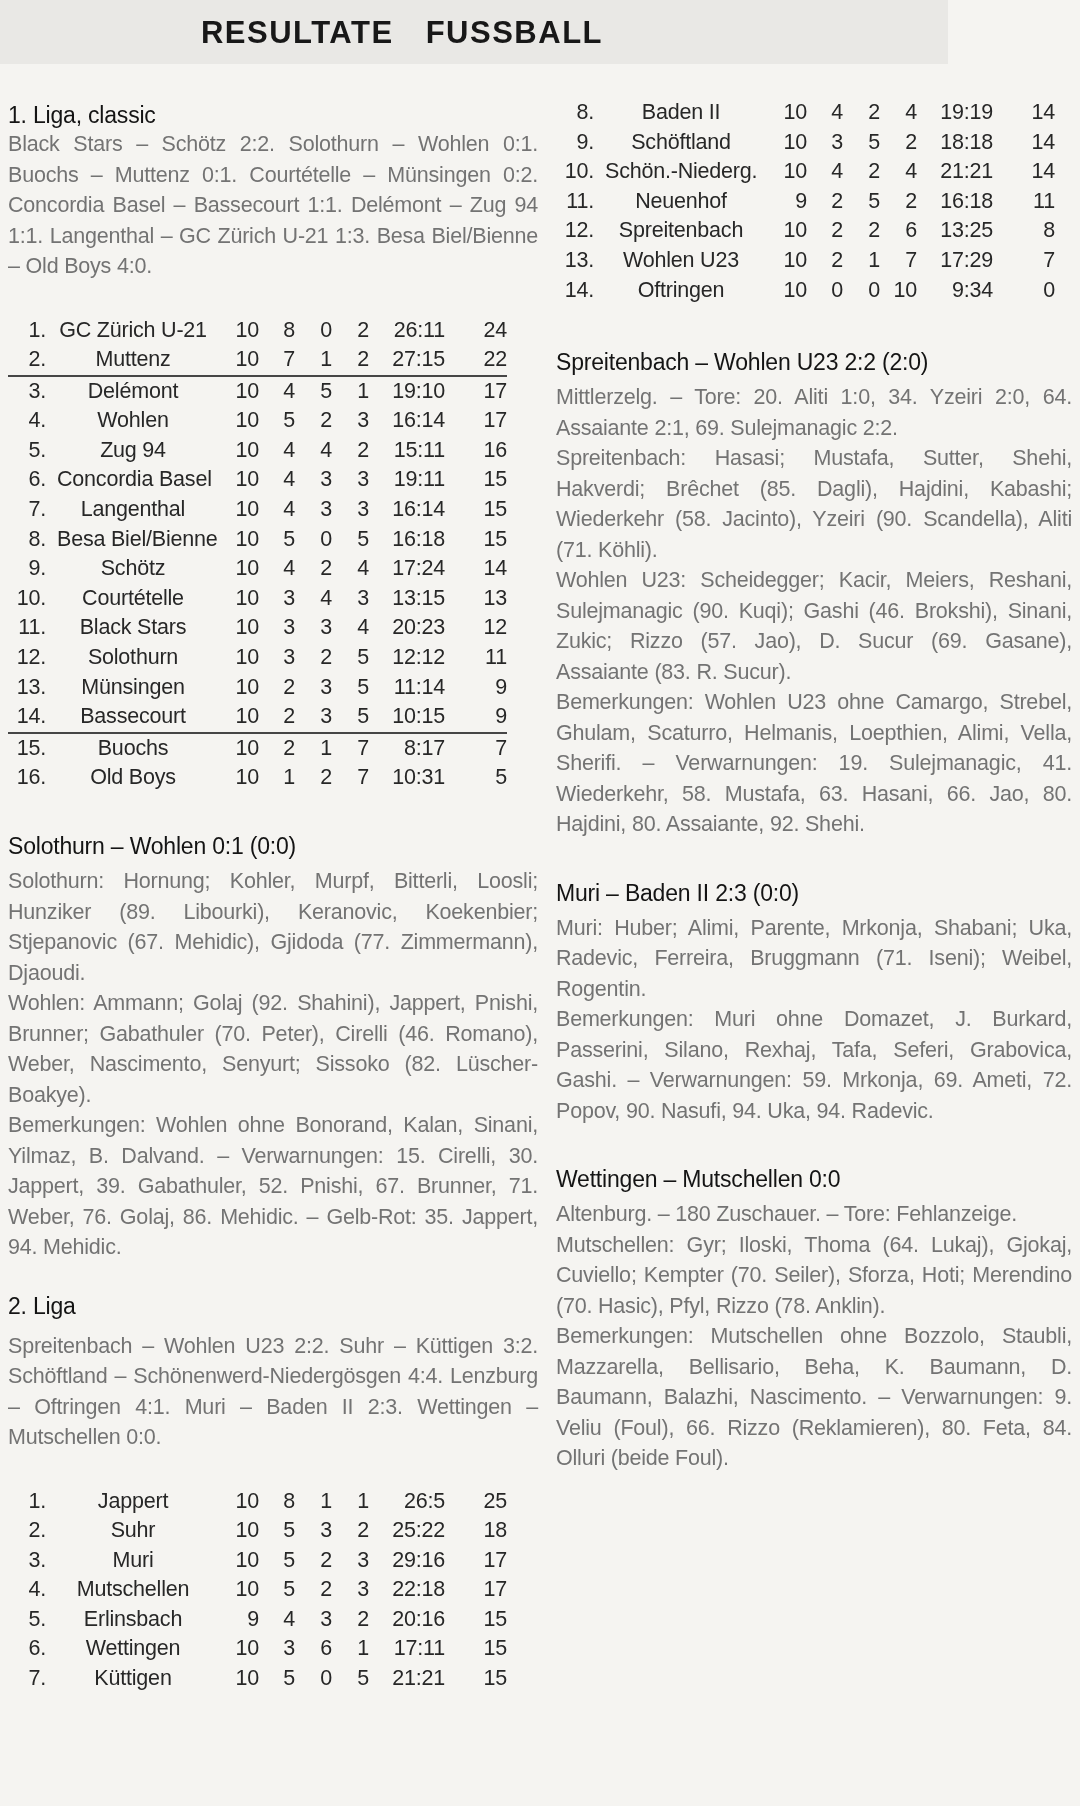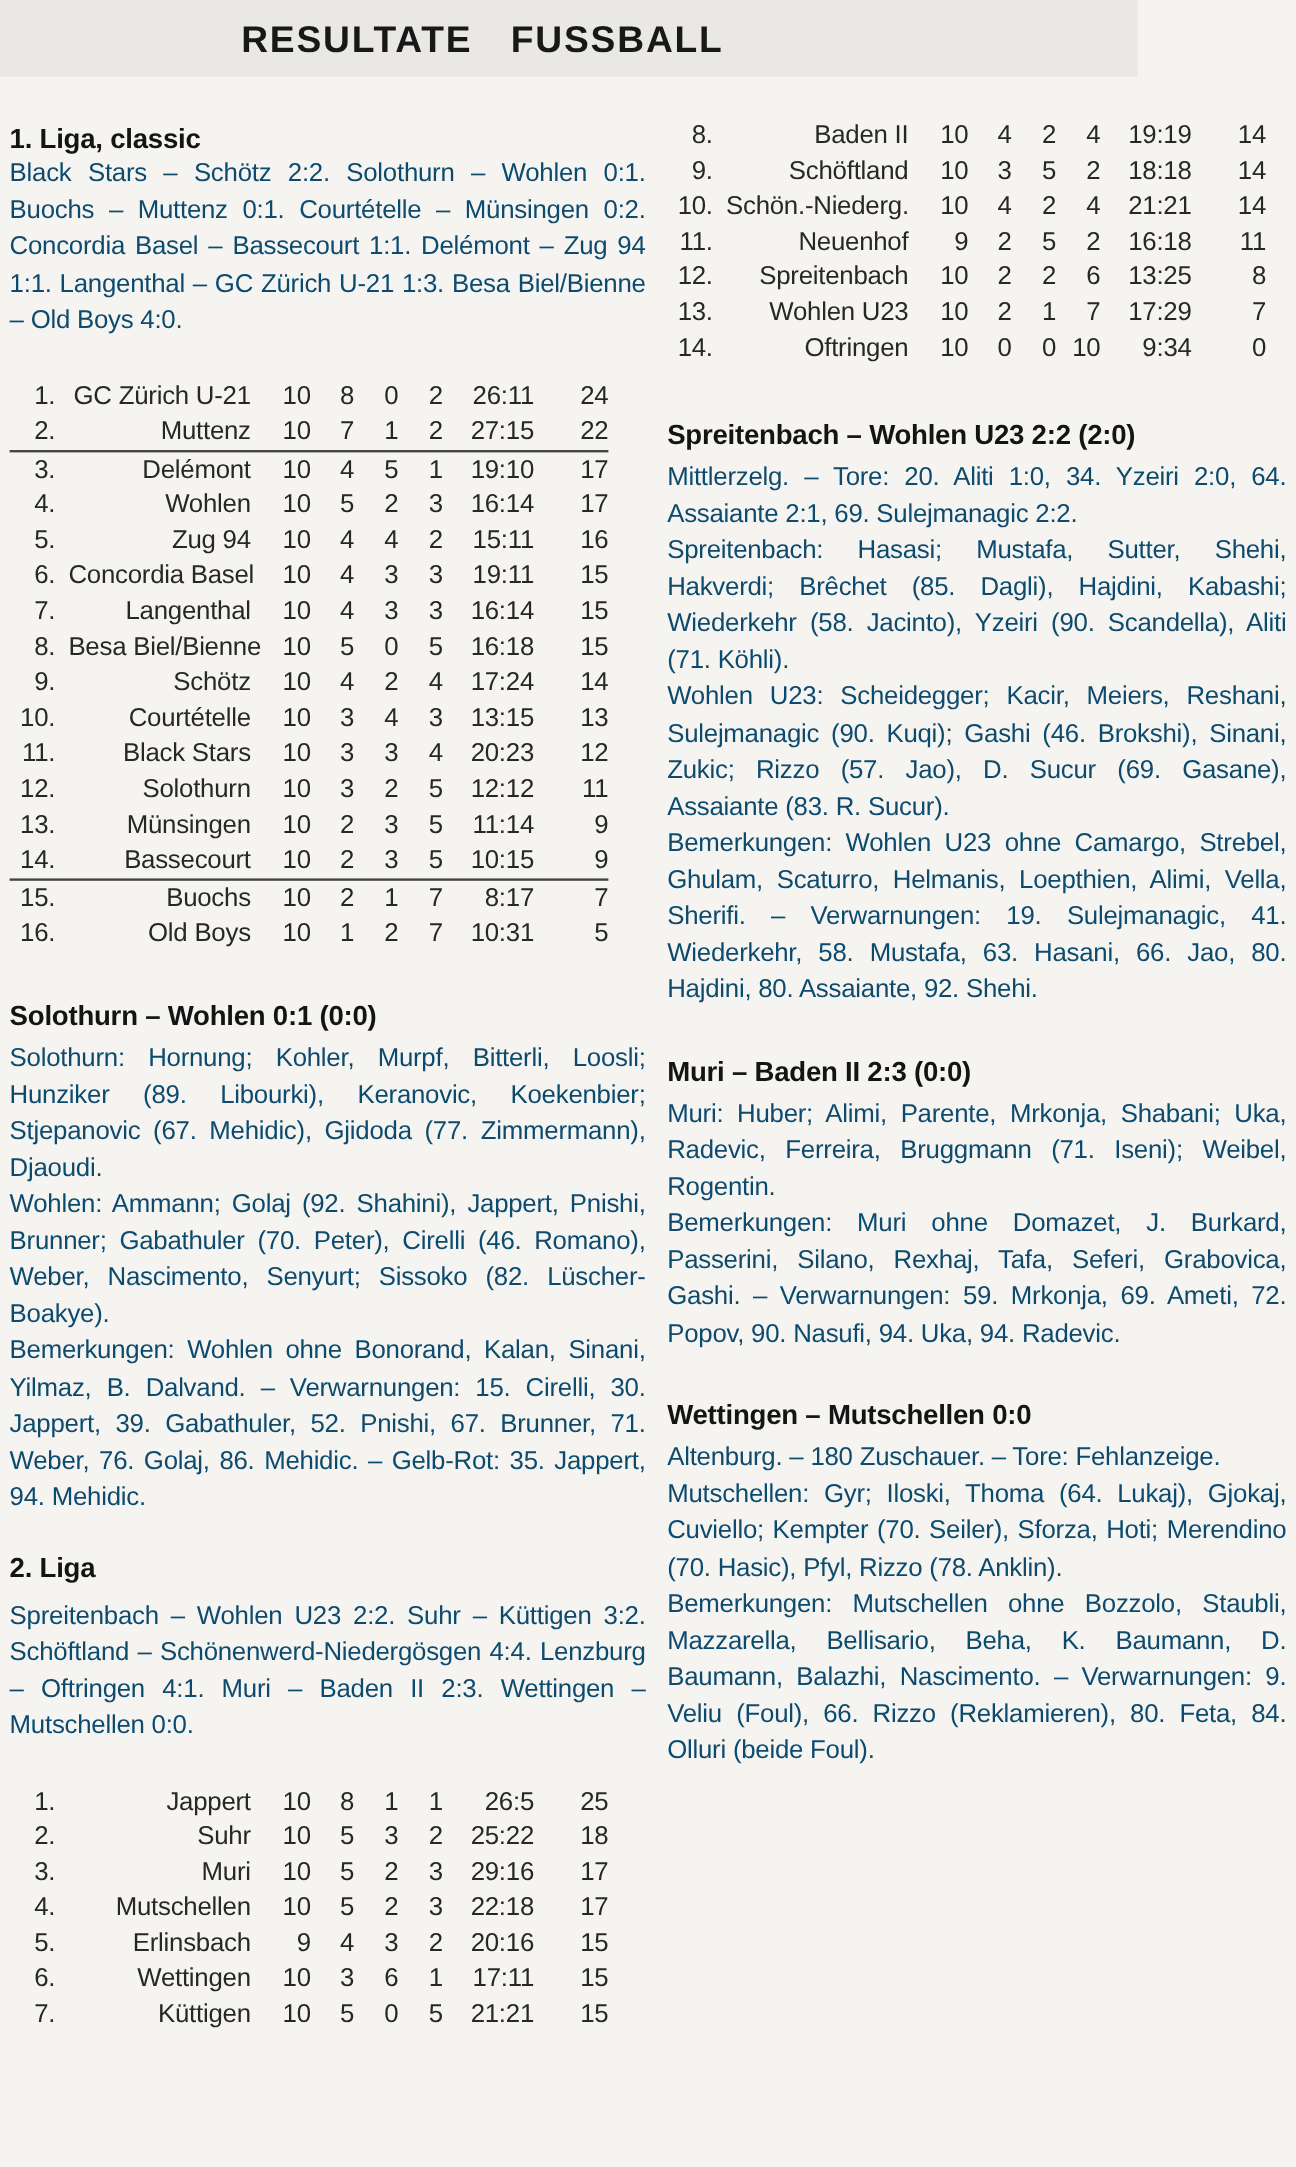--- a/index.html
+++ b/index.html
@@ -16,44 +16,44 @@
   }
   .banner .title{
     display:block;text-align:center;line-height:66px;
     font-weight:bold;font-size:31px;letter-spacing:1.5px;word-spacing:22px;
     color:#181818;transform:translateX(-72px);
   }
   .col{position:absolute;top:88px;}
   .col-left{left:8px;width:530px;}
   .col-right{left:556px;width:516px;}
 
-  h2{font-size:23px;font-weight:bold;color:#141414;letter-spacing:-0.2px;}
+  h2{font-size:23px;font-weight:normal;color:#141414;letter-spacing:-0.2px;}
   .h-liga1{margin:14px 0 0;}
   .h-liga2{margin:30px 0 11px;}
   .h-match{margin:40px 0 6px;}
   .h-match-first{margin:44px 0 6px;}
 
   p.body{
     font-size:21.5px;line-height:30.5px;margin:0;
-    text-align:justify;letter-spacing:-0.2px;color:#0c4a6e;
+    text-align:justify;letter-spacing:-0.2px;color:#737373;
     hyphens:auto;
   }
   .p-results{margin-top:9px;}
 
   .standings{margin-top:34px;width:499px;}
   .standings-r{margin-top:10px;width:499px;}
   .trow{
     display:grid;
     grid-template-columns:38px 163px 50px 36px 37px 37px 76px 62px;
     font-size:21.5px;line-height:29.6px;letter-spacing:-0.2px;color:#272727;
   }
   .trow.divider{border-bottom:2px solid #464646;}
   .c{display:block;}
   .rank{text-align:right;}
-  .team{text-align:right;padding-left:11px;white-space:nowrap;}
+  .team{text-align:center;padding-left:11px;white-space:nowrap;}
   .num{text-align:right;}
 </style>
 </head>
 <body>
 
 <div class="banner">
   <span class="title">RESULTATE FUSSBALL</span>
 </div>
 
 <div class="col col-left">

